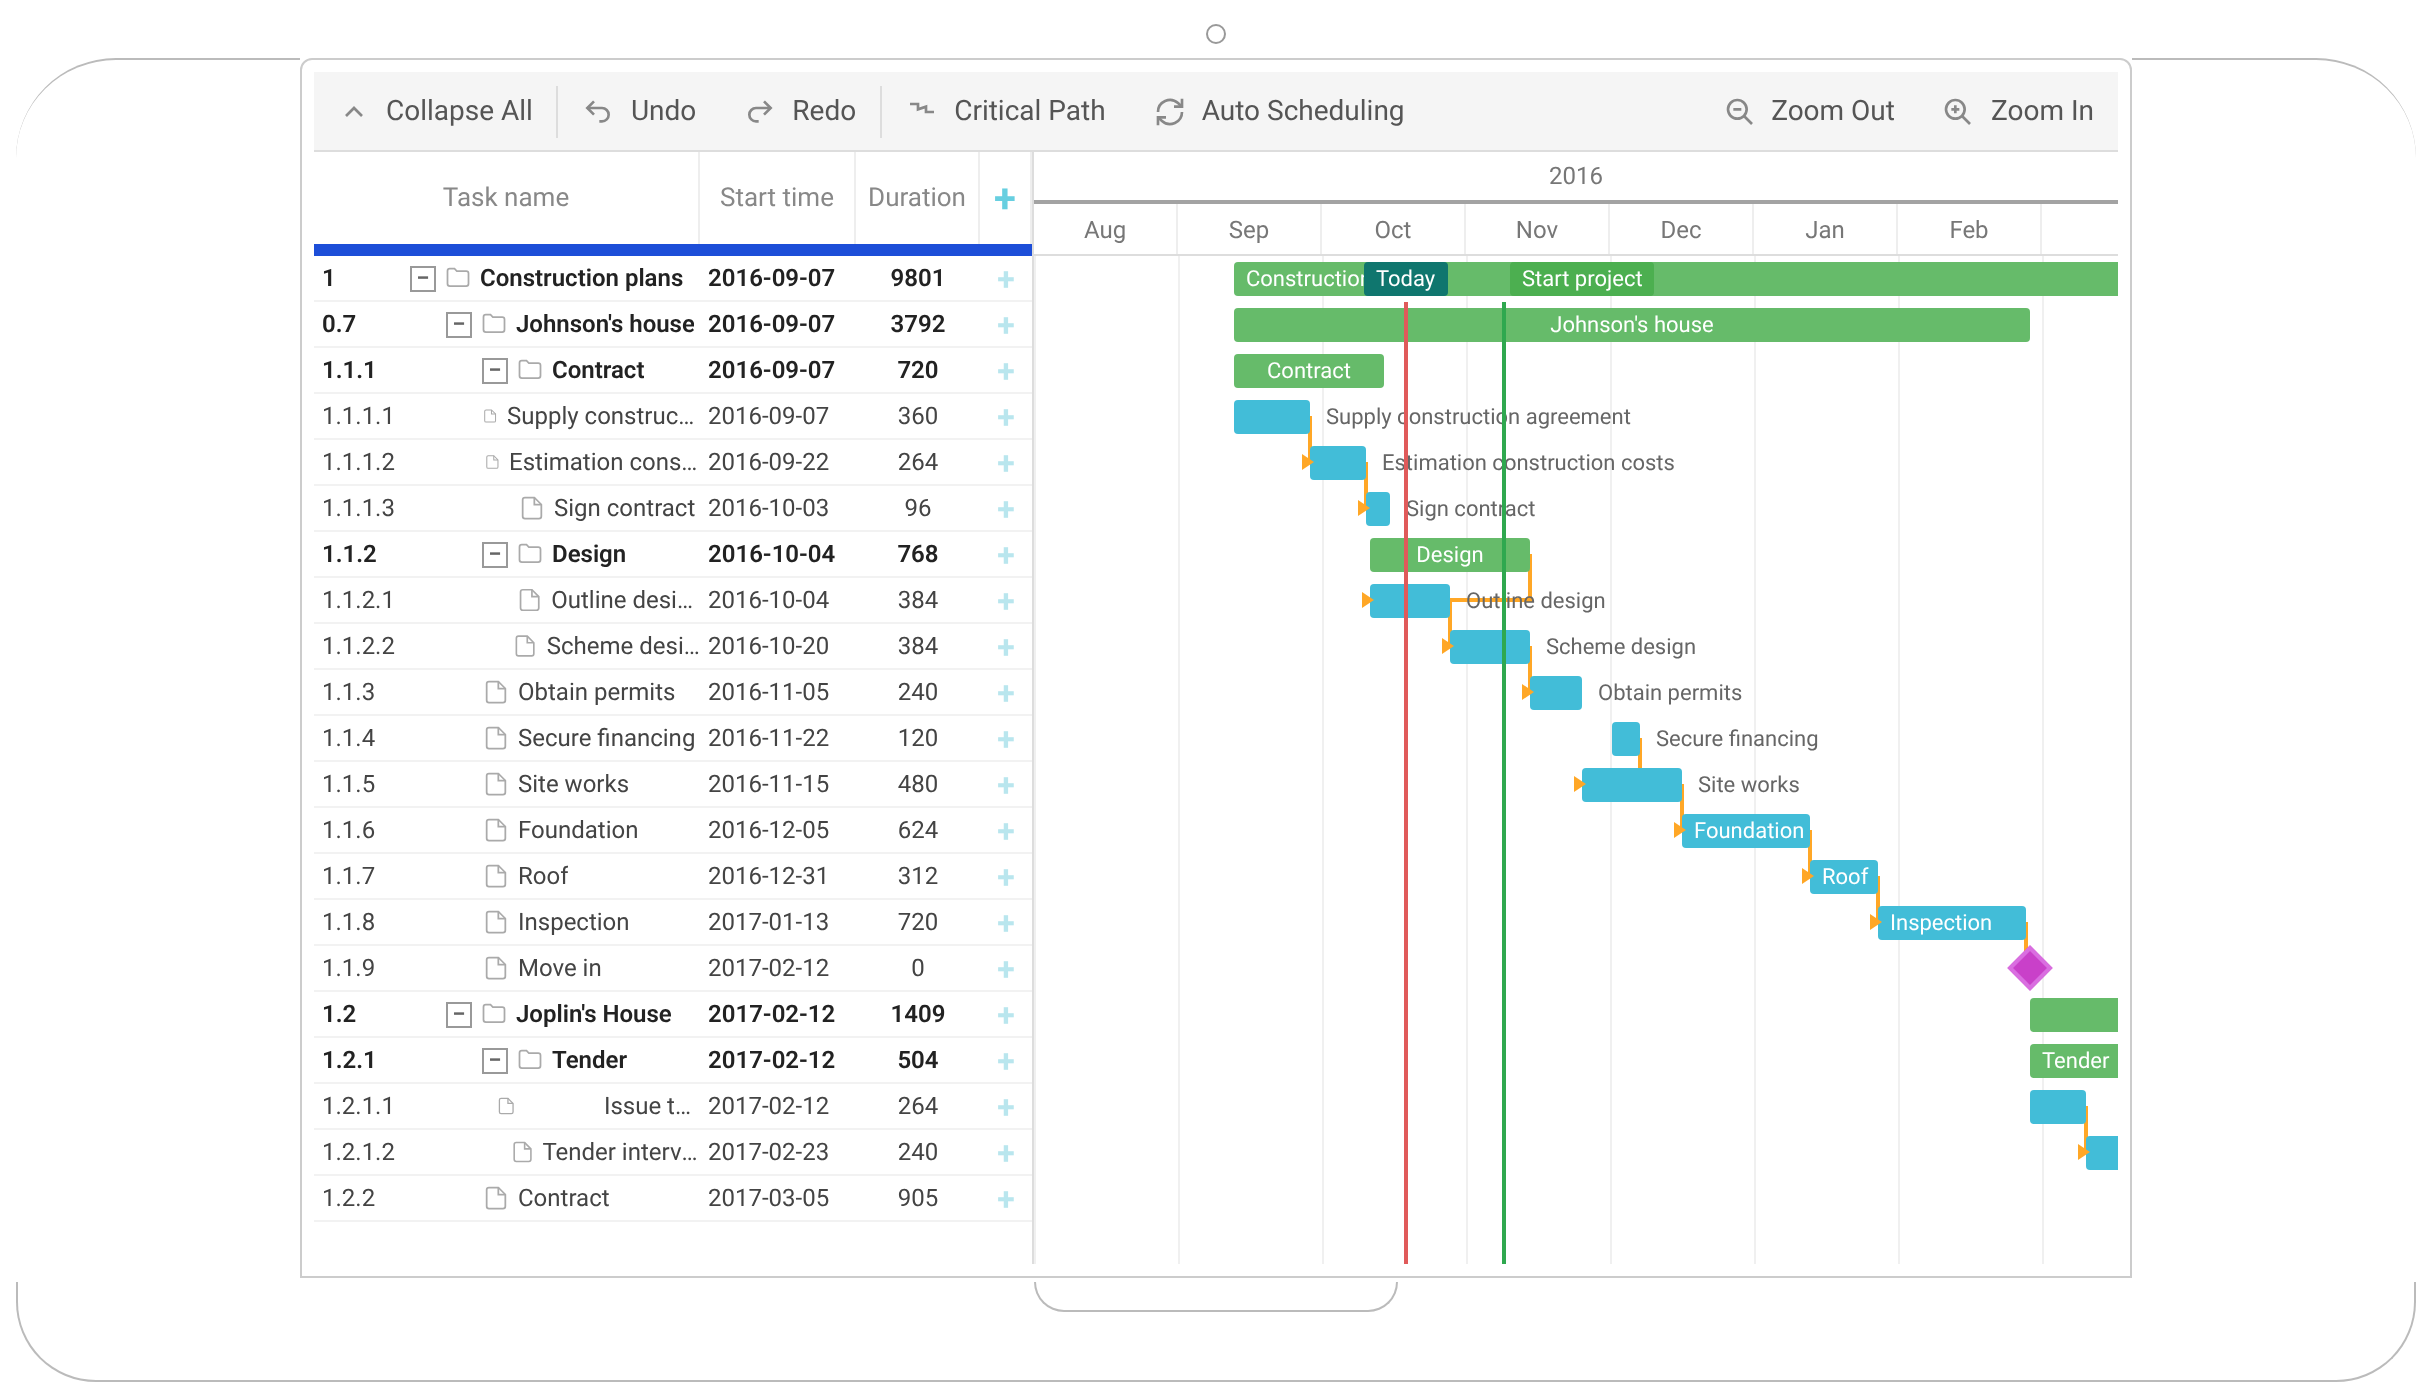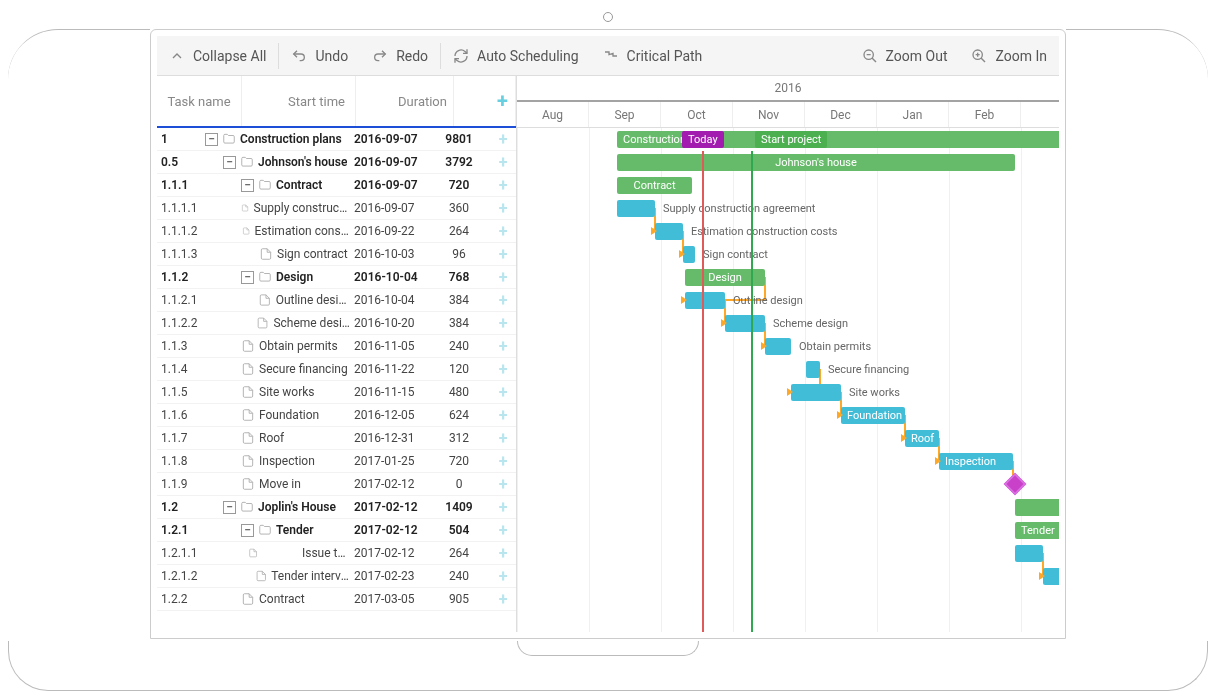--- a/index.html
+++ b/index.html
@@ -20,21 +20,21 @@
   .tool-btn { display:flex; align-items:center; gap:8px; padding:0 12px; height:100%; cursor:pointer; white-space:nowrap;}
   .tool-sep { width:1px; height:26px; background:#ddd; }
   .tool-spacer{ flex:1; }
   .ico { display:inline-flex; width:16px; height:16px; color:#888; }
   .ico svg { width:100%; height:100%; stroke:currentColor; fill:none; stroke-width:2; }
 
   
   .content{ display:flex; height:calc(100% - 40px); }
   .left-pane { width:360px; flex-shrink:0; border-right:1px solid #ddd; display:flex; flex-direction:column; }
   .right-pane { flex:1; display:flex; flex-direction:column; overflow:hidden; position:relative;}
-  .grid-header { display:flex; height:52px; border-bottom:2px solid #1d4ed8; font-size:13px; color:#888;gap:36px;}
+  .grid-header { display:flex; height:52px; border-bottom:6px solid #1d4ed8; font-size:13px; color:#888;}
   .grid-header > div { display:flex; align-items:center; justify-content:center; border-right:1px solid #eee; }
   .gh-task{ flex:1; }
   .gh-start{ width:78px; }
   .gh-dur{ width:62px; }
   .gh-add{ width:26px; color:#67cfe0; font-size:20px; font-weight:bold;}
   .grid-body{ flex:1; overflow:hidden; }
   .grid-row{ display:flex; height:23px; align-items:center; font-size:12px; color:#444; border-bottom:1px solid #f2f2f2;}
   .grid-row.bold{ font-weight:600; color:#222;}
   .cell-task{ flex:1; display:flex; align-items:center; overflow:hidden; white-space:nowrap; padding-left:4px; gap:4px;}
   .cell-start{ width:78px; text-align:left; padding-left:4px;}
@@ -53,21 +53,21 @@
   .chart-body{ flex:1; position:relative; overflow:hidden;}
   .chart-body .vgrid{position:absolute;top:0;bottom:0;width:1px;background:#f0f0f0;}
   .bar{ position:absolute; height:17px; top:3px; border-radius:2px; display:flex; align-items:center; padding:0 6px; font-size:11px; color:#fff; white-space:nowrap;}
   .bar.green{ background:#66bb6a; }
   .bar.cyan{ background:#42bdd8; }
   .bar-label-out{ position:absolute; top:3px; height:17px; display:flex; align-items:center; font-size:11px; color:#666; white-space:nowrap;}
   .marker-line{ position:absolute; top:0; bottom:0; width:0; border-left:2px solid; }
   .marker-today{ border-color:#e05a5a;}
   .marker-start{ border-color:#2fa84f;}
   .marker-tag{ position:absolute; top:-23px; padding:2px 6px; font-size:11px; color:#fff; border-radius:2px; white-space:nowrap;}
-  .tag-today{ background:#a21caf; left:-22px;}
+  .tag-today{ background:#0f766e; left:-22px;}
   .tag-start{ background:#4caf50; left:2px;}
   .link-path{ position:absolute; stroke:#ffa726; stroke-width:2; fill:none;}
   .arrow-head{ position:absolute; width:0;height:0; border-top:4px solid transparent; border-bottom:4px solid transparent; border-left:6px solid #ffa726;}
   .milestone{ position:absolute; width:16px; height:16px; background:#c940c9; transform:rotate(45deg); border:2px solid #d96ee0;}
 </style>
 </head>
 <body>
 
 <div class="laptop-frame">
   <div class="camera">
@@ -103,35 +103,35 @@
                 <path d="M15 14l5-5-5-5"></path>
                 <path d="M20 9H9a5 5 0 000 10h2"></path>
               </svg>
             </span>
           <span>Redo</span>
         </div>
         <div class="tool-sep"></div>
         <div class="tool-btn">
           <span class="ico">
               <svg viewBox="0 0 24 24">
+                <path d="M3 6h6v4l6-2v4h6"></path>
+              </svg>
+            </span>
+          <span>Critical Path</span>
+        </div>
+        <div class="tool-btn">
+          <span class="ico">
+              <svg viewBox="0 0 24 24">
                 <path d="M21 2v6h-6"></path>
                 <path d="M3 12a9 9 0 0115-6.7L21 8"></path>
                 <path d="M3 22v-6h6"></path>
                 <path d="M21 12a9 9 0 01-15 6.7L3 16"></path>
               </svg>
             </span>
           <span>Auto Scheduling</span>
-        </div>
-        <div class="tool-btn">
-          <span class="ico">
-              <svg viewBox="0 0 24 24">
-                <path d="M3 6h6v4l6-2v4h6"></path>
-              </svg>
-            </span>
-          <span>Critical Path</span>
         </div>
         <div class="tool-spacer"></div>
         <div class="tool-btn">
           <span class="ico">
               <svg viewBox="0 0 24 24">
                 <circle cx="10" cy="10" r="7"></circle>
                 <line x1="15" y1="15" x2="21" y2="21"></line>
                 <line x1="7" y1="10" x2="13" y2="10"></line>
               </svg>
             </span>
@@ -170,21 +170,21 @@
                     </svg>
                   </span>
                   <span style="overflow: hidden; text-overflow: ellipsis;">Construction plans</span>
                 </div>
                 <div class="cell-start">2016-09-07</div>
                 <div class="cell-dur">9801</div>
                 <div class="cell-add">+</div>
               </div>
               <div class="grid-row bold">
                 <div class="cell-task">
-                  <span class="wbs">0.5</span>
+                  <span class="wbs">0.7</span>
                   <span style="width: 14px; display: inline-block;"></span>
                   <span class="toggle-box">−</span>
                   <span class="fico">
                     <svg viewBox="0 0 24 24">
                       <path d="M3 6a2 2 0 012-2h4l2 2h8a2 2 0 012 2v9a2 2 0 01-2 2H5a2 2 0 01-2-2z"></path>
                     </svg>
                   </span>
                   <span style="overflow: hidden; text-overflow: ellipsis;">Johnson's house</span>
                 </div>
                 <div class="cell-start">2016-09-07</div>
@@ -406,21 +406,21 @@
                   <span style="width: 14px; display: inline-block;"></span>
                   <span style="width: 14px; display: inline-block;"></span>
                   <span class="fico">
                     <svg viewBox="0 0 24 24">
                       <path d="M14 3H6a2 2 0 00-2 2v14a2 2 0 002 2h12a2 2 0 002-2V9z"></path>
                       <path d="M14 3v6h6"></path>
                     </svg>
                   </span>
                   <span style="overflow: hidden; text-overflow: ellipsis;">Inspection</span>
                 </div>
-                <div class="cell-start">2017-01-25</div>
+                <div class="cell-start">2017-01-13</div>
                 <div class="cell-dur">720</div>
                 <div class="cell-add">+</div>
               </div>
               <div class="grid-row">
                 <div class="cell-task">
                   <span class="wbs">1.1.9</span>
                   <span style="width: 14px; display: inline-block;"></span>
                   <span style="width: 14px; display: inline-block;"></span>
                   <span class="fico">
                     <svg viewBox="0 0 24 24">

